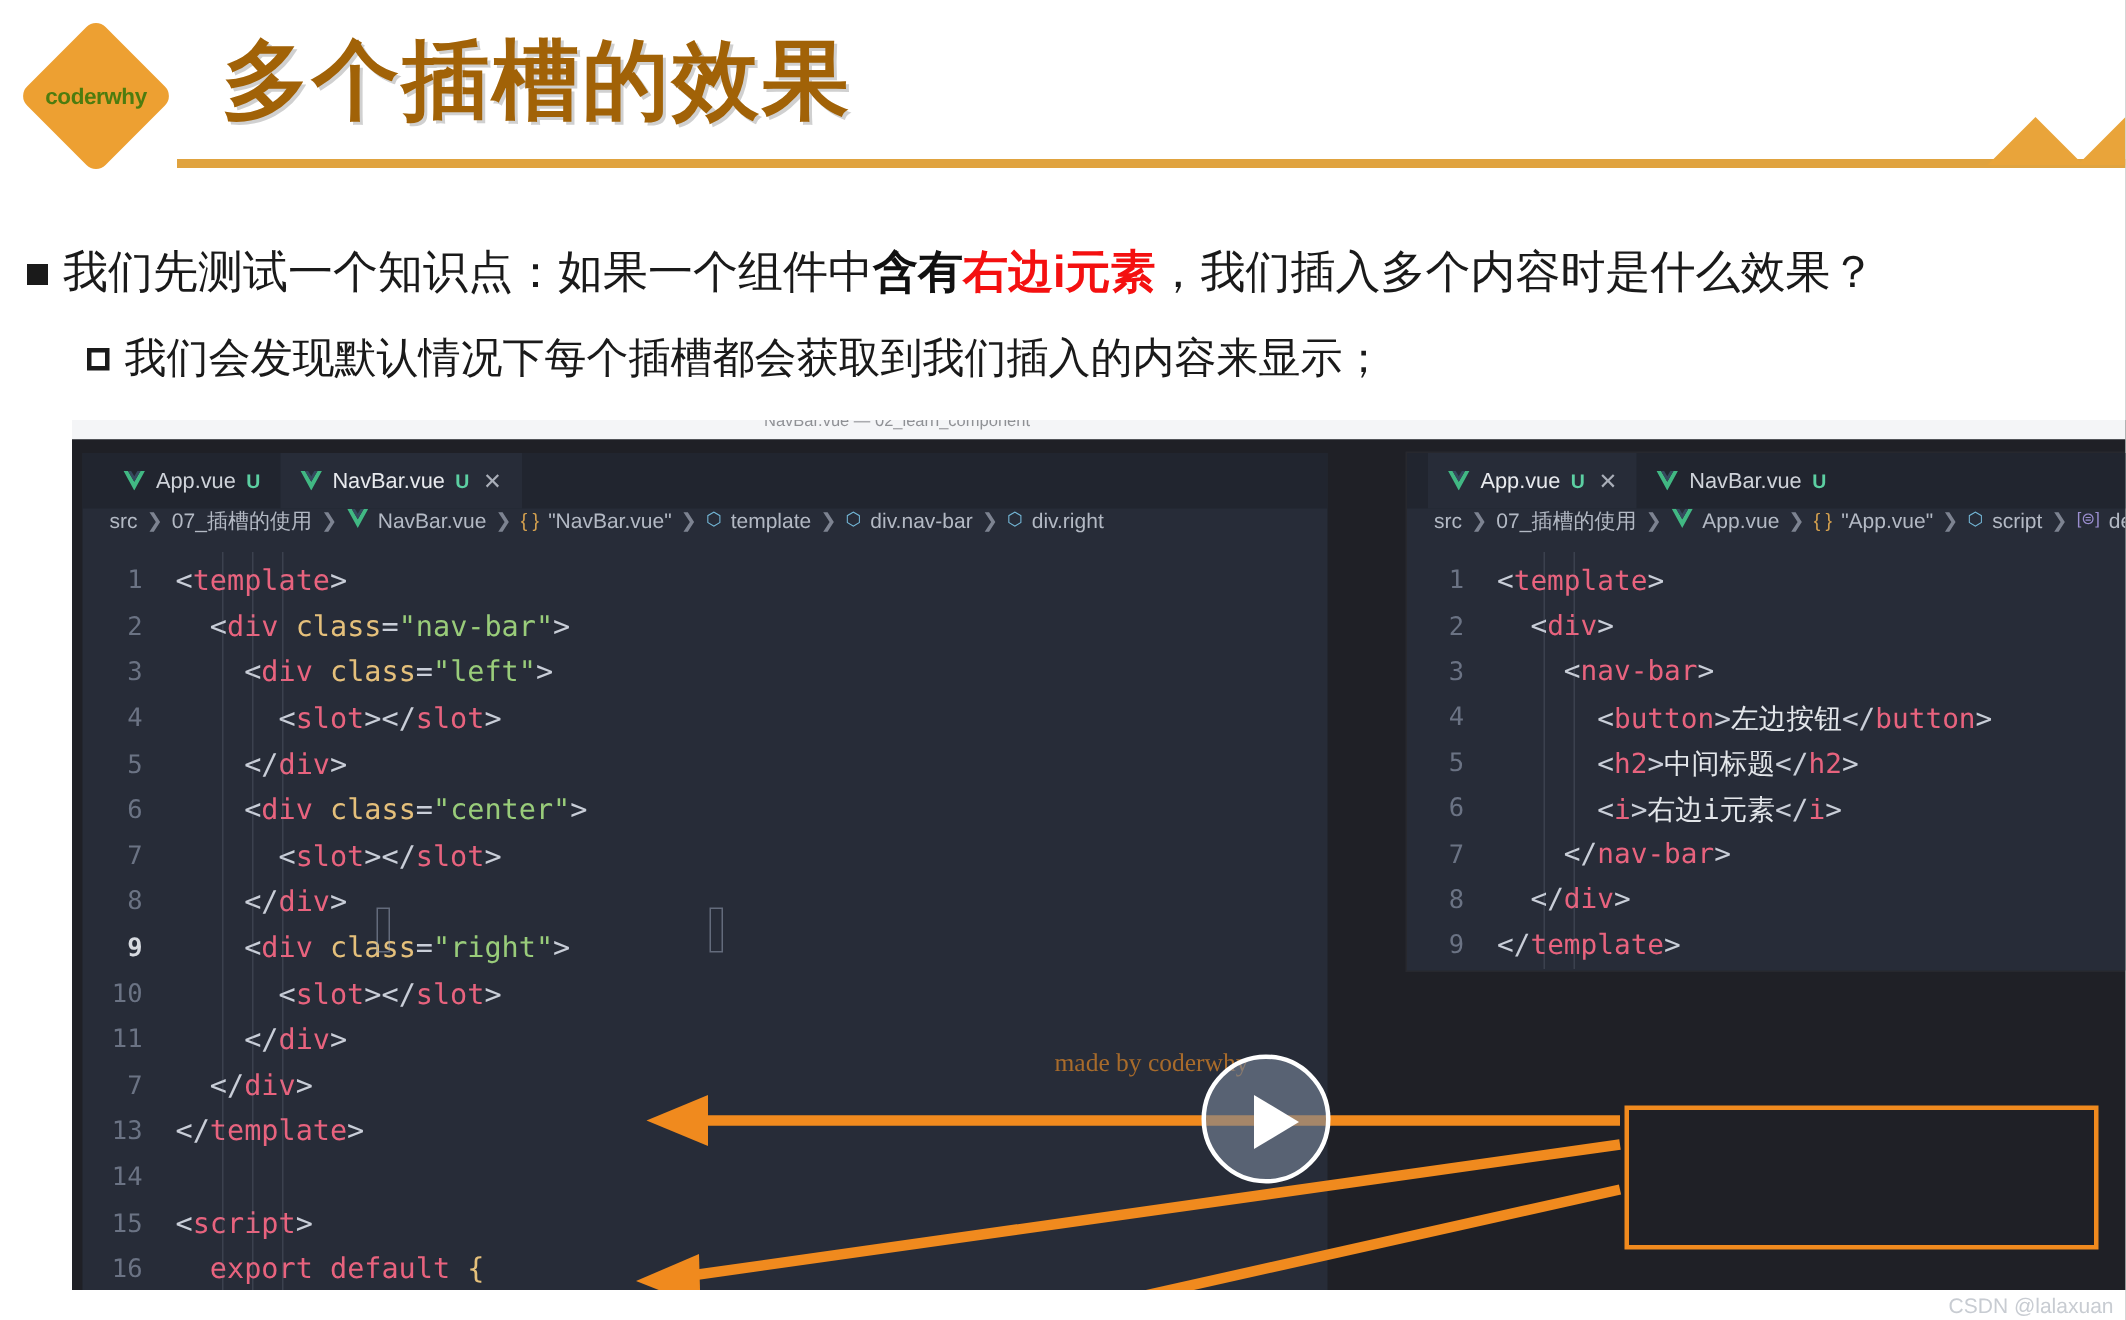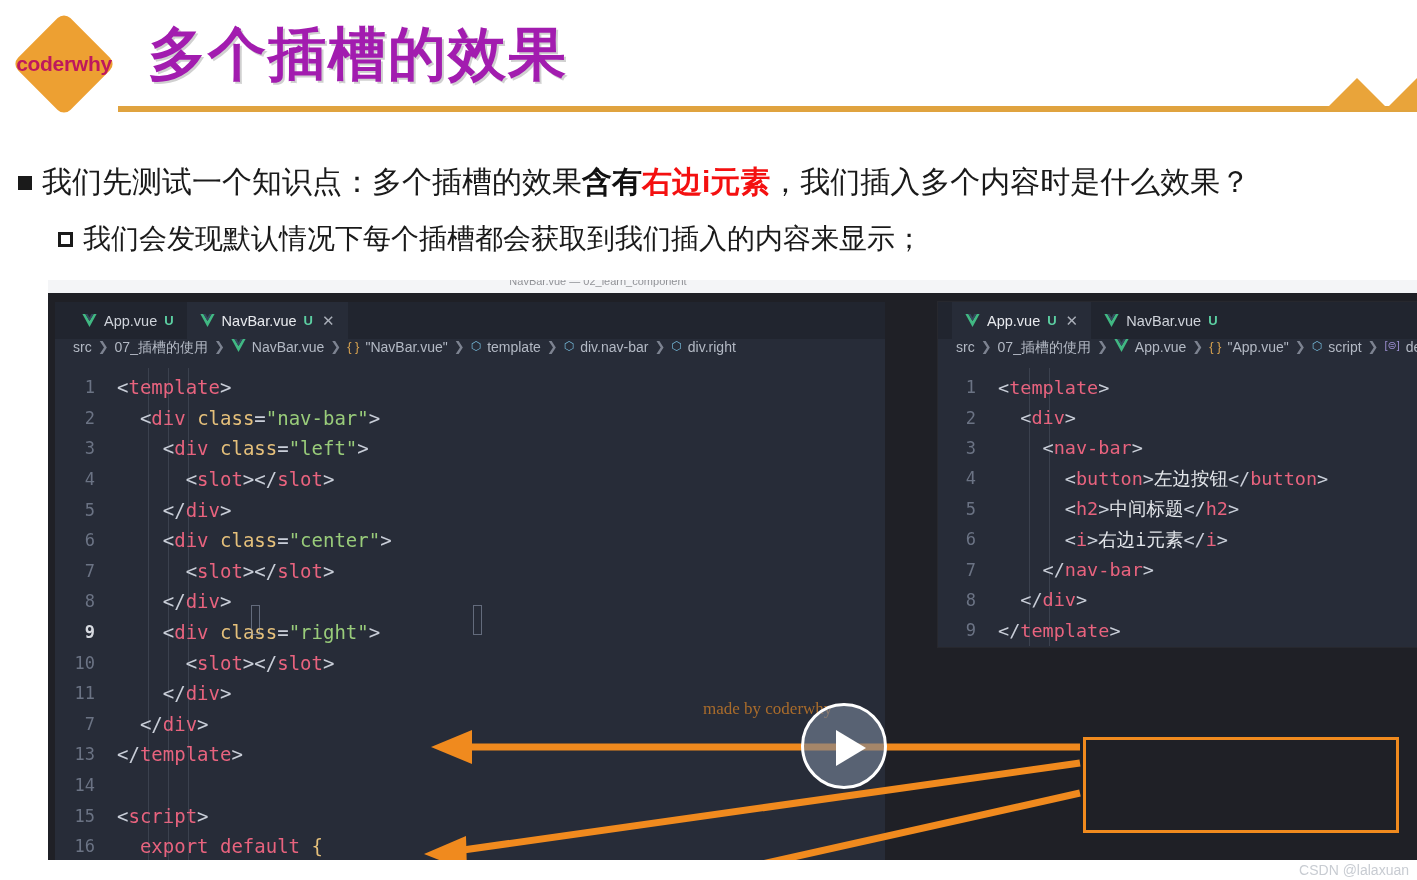--- a/index.html
+++ b/index.html
@@ -19,26 +19,26 @@
     display: flex; align-items: center; justify-content: center;
   }
   .logo-diamond {
     position: absolute; left: 50%; top: 50%;
     width: 74px; height: 74px; margin-left: -37px; margin-top: -37px;
     background: #eda032; border-radius: 9px;
     transform: rotate(45deg);
   }
   .logo-text {
     position: relative; z-index: 2;
-    color: #be185d; font-size: 21px; font-weight: bold;
+    color: #4d7c0f; font-size: 15px; font-weight: bold;
     letter-spacing: -0.3px;
   }
   .header-title {
     position: absolute; left: 148px; top: 16px;
-    font-size: 58px; font-weight: bold; color: #a21caf;
+    font-size: 58px; font-weight: bold; color: #a16207;
     letter-spacing: 2px; line-height: 76px;
     text-shadow: 2px 2px 0 rgba(150,150,150,0.45);
     white-space: nowrap;
   }
   .header-rule {
     position: absolute; left: 118px; top: 106px; right: 0; height: 6px;
     background: #e0a33f;
   }
   .header-mountains { position: absolute; right: 0px; top: 74px; width: 200px; height: 36px; }
 
@@ -175,21 +175,21 @@
     <div class="header-title">多个插槽的效果</div>
     <div class="header-rule"></div>
     <svg class="header-mountains" viewBox="0 0 200 36" preserveAspectRatio="none">
       <polygon points="108,36 140,4 172,36" fill="#e9a43a"></polygon>
       <polygon points="168,36 200,4 200,36" fill="#e9a43a"></polygon>
     </svg>
   </div>
 
   <div class="bullet-1">
     <span class="sq-filled"></span>
-    <span><span>我们先测试一个知识点：多个插槽的效果</span><span class="b-bold">含有</span><span class="b-red">右边i元素</span><span>，我们插入多个内容时是什么效果？</span></span>
+    <span><span>我们先测试一个知识点：如果一个组件中</span><span class="b-bold">含有</span><span class="b-red">右边i元素</span><span>，我们插入多个内容时是什么效果？</span></span>
   </div>
 
   <div class="bullet-2">
     <span class="sq-hollow"></span>
     <span>我们会发现默认情况下每个插槽都会获取到我们插入的内容来显示；</span>
   </div>
 
   <div class="video">
     <div class="vid-topbar">
       <div class="vid-topbar-text">NavBar.vue — 02_learn_component</div>

